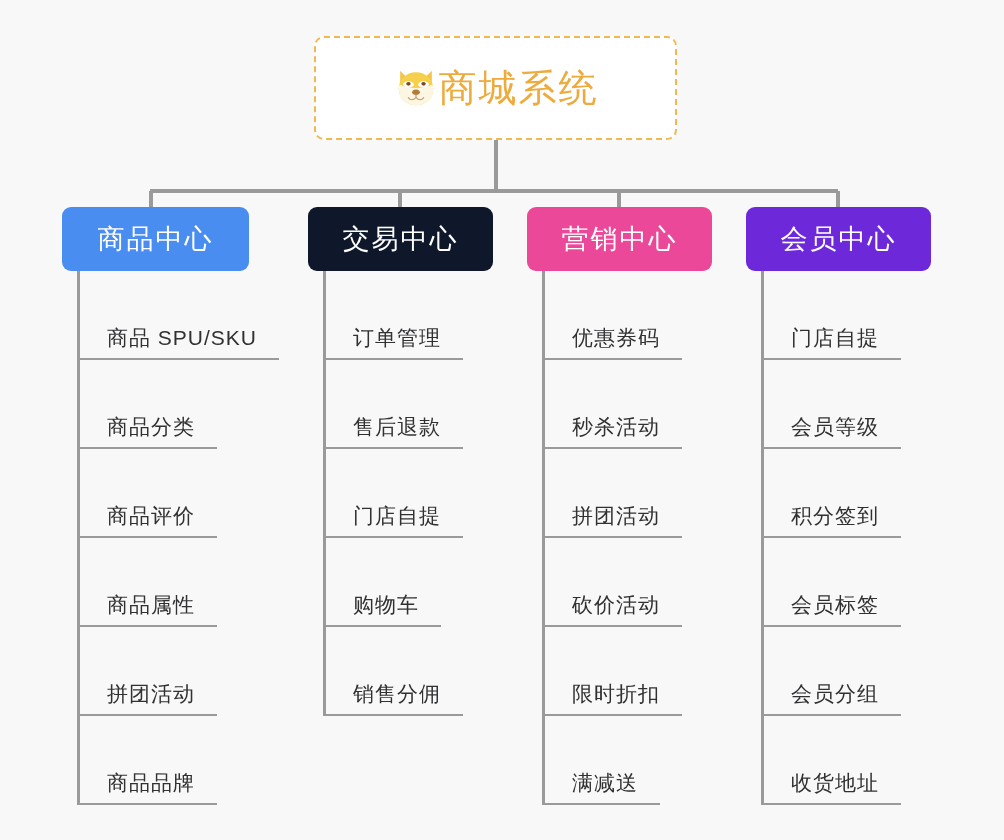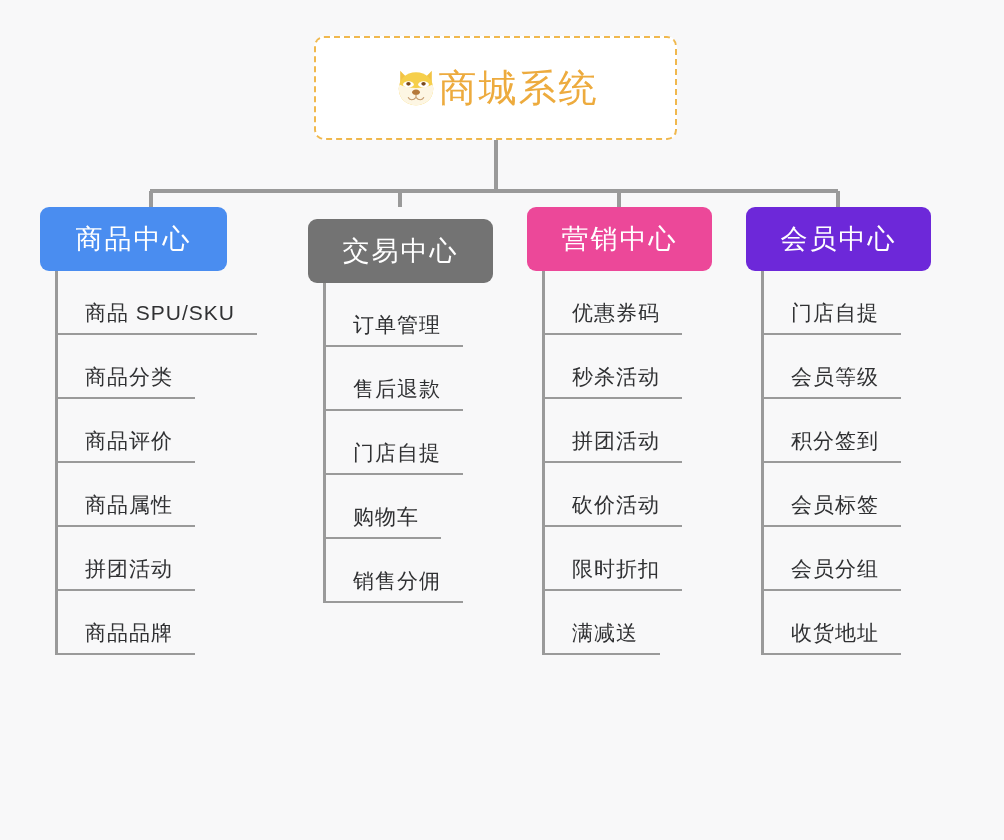--- a/index.html
+++ b/index.html
@@ -90,21 +90,21 @@
     background: #9a9a9a;
   }
   .leaf-list {
     position: relative;
     margin: 0;
     padding: 0;
     list-style: none;
   }
   .leaf-item {
     position: relative;
-    height: 64px;
+    height: 89px;
     display: flex;
     align-items: flex-end;
     padding-left: 15px;
     box-sizing: border-box;
   }
   .leaf-inner {
     position: relative;
     display: inline-block;
     border-bottom: 2px solid #9a9a9a;
     padding: 0 22px 7px 30px;
@@ -145,21 +145,21 @@
     <line x1="496" y1="140" x2="496" y2="190" stroke="#9a9a9a" stroke-width="4"></line>
 
     <line x1="150" y1="191" x2="838" y2="191" stroke="#9a9a9a" stroke-width="4"></line>
 
     <line x1="151" y1="191" x2="151" y2="207" stroke="#9a9a9a" stroke-width="4"></line>
     <line x1="400" y1="191" x2="400" y2="207" stroke="#9a9a9a" stroke-width="4"></line>
     <line x1="619" y1="191" x2="619" y2="207" stroke="#9a9a9a" stroke-width="4"></line>
     <line x1="838" y1="191" x2="838" y2="207" stroke="#9a9a9a" stroke-width="4"></line>
   </svg>
 
-  <div class="branch" id="branch-0" style="left:40px; width:187px;">
+  <div class="branch" id="branch-0" style="left:62px; width:187px;">
     <div class="branch-header" style="background:#4a8df0;">
       <span>商品中心</span>
     </div>
     <div class="branch-body">
       <div class="branch-trunk"></div>
       <ul class="leaf-list">
         <li class="leaf-item">
             <span class="leaf-inner"><span class="leaf-label">商品 SPU/SKU</span></span>
           </li>
         <li class="leaf-item">
@@ -175,21 +175,21 @@
             <span class="leaf-inner"><span class="leaf-label">拼团活动</span></span>
           </li>
         <li class="leaf-item">
             <span class="leaf-inner"><span class="leaf-label">商品品牌</span></span>
           </li>
       </ul>
     </div>
   </div>
 
   <div class="branch" id="branch-1" style="left:308px; width:185px;">
-    <div class="branch-header" style="background:#737373;margin-top:12px;">
+    <div class="branch-header" style="background:#0f172a;">
       <span>交易中心</span>
     </div>
     <div class="branch-body">
       <div class="branch-trunk"></div>
       <ul class="leaf-list">
         <li class="leaf-item">
             <span class="leaf-inner"><span class="leaf-label">订单管理</span></span>
           </li>
         <li class="leaf-item">
             <span class="leaf-inner"><span class="leaf-label">售后退款</span></span>

